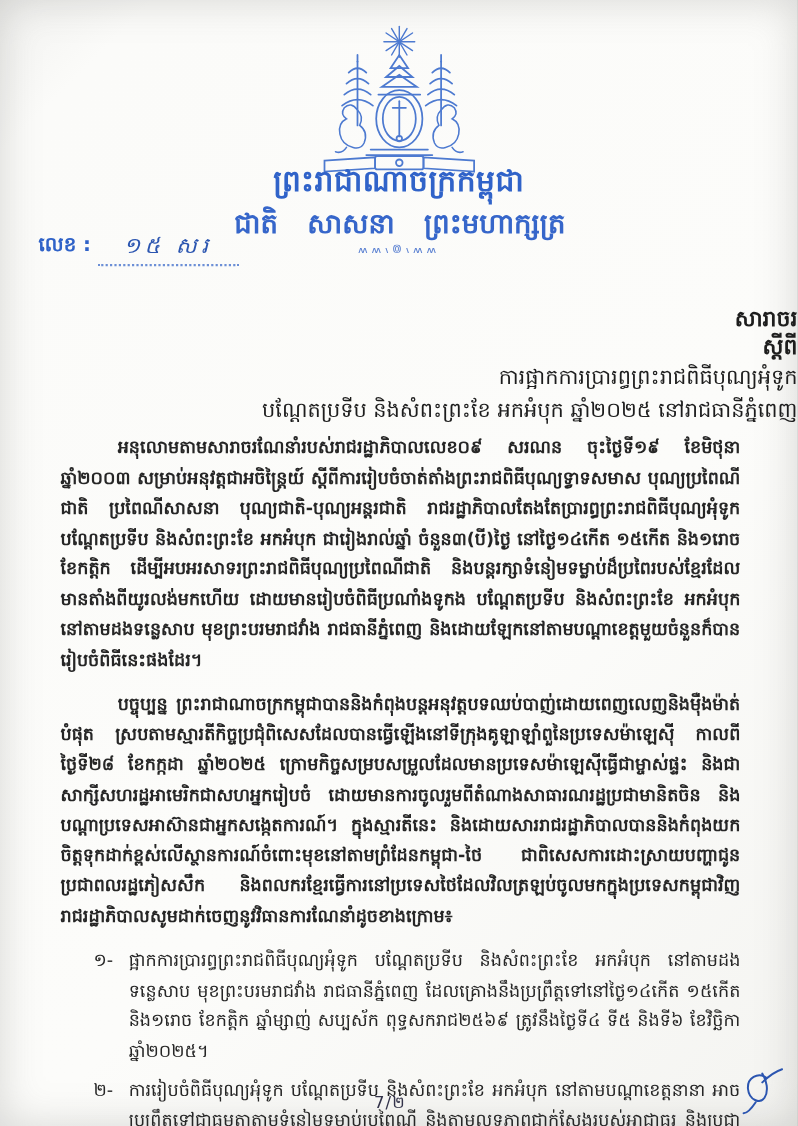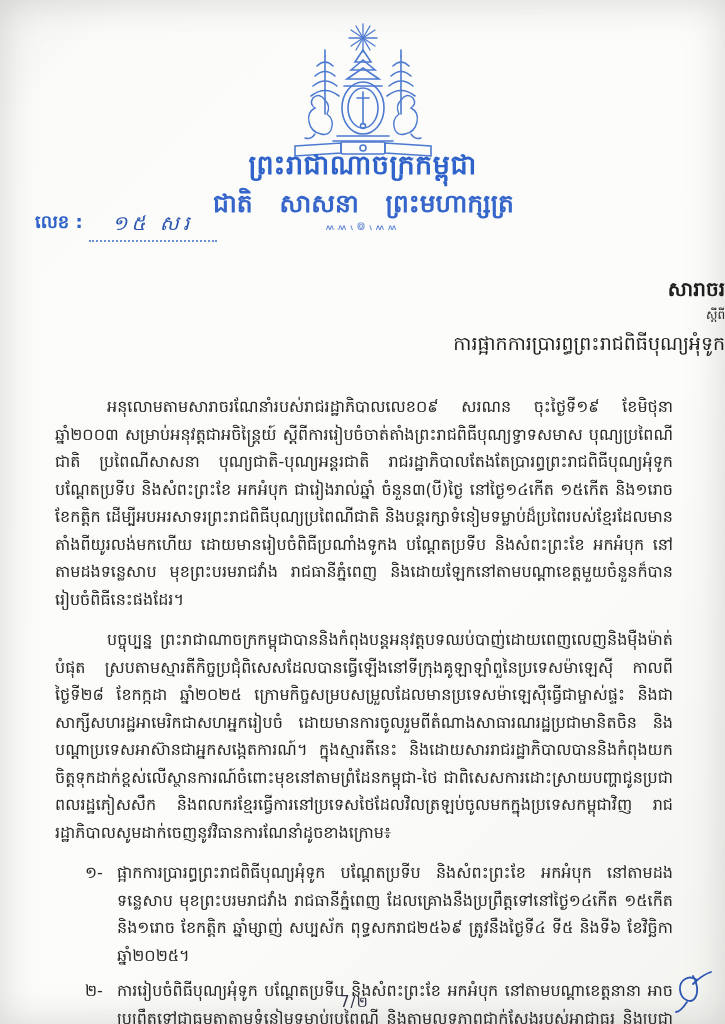--- a/index.html
+++ b/index.html
@@ -73,30 +73,30 @@
     letter-spacing:4px;
   }
   
   .headings{
     position:absolute;top:276px;left:0;right:0;
     text-align:right;
     color:#1d1d1d;
     margin-left:48px;
   }
   .doc-type{font-size:20px;font-weight:bold;line-height:26px;}
-  .regarding{font-size:12px;font-weight:normal;line-height:26px;}
+  .regarding{font-size:20px;font-weight:bold;line-height:26px;}
   .title-line{font-size:19px;font-weight:normal;line-height:30px;}
   
   .body-text{
     position:absolute;top:393px;left:55px;right:52px;
     font-size:16px;line-height:27.5px;
     text-align:justify;
     color:#262626;
   }
-  .para{margin:0 0 13px 0;text-indent:52px;}
+  .para{margin:0 0 13px 0;text-indent:52px;font-weight:bold;}
   .list{margin-top:10px;}
   .list-item{
     display:flex;
     margin:0 0 8px 30px;
   }
   .item-num{
     flex:0 0 32px;
     font-weight:normal;
   }
   .item-text{
@@ -186,20 +186,21 @@
     <div class="gov-number">
       <span>លេខ :</span>
       <span class="number-line"><span class="handwriting">១៥ សរ</span></span>
     </div>
   </div>
 
   <div class="headings">
     <div class="doc-type">សារាចរ</div>
     <div class="regarding">ស្តីពី</div>
     <div class="title-line">ការផ្អាកការប្រារព្ធព្រះរាជពិធីបុណ្យអុំទូក</div>
+    <div class="title-line">បណ្តែតប្រទីប និងសំពះព្រះខែ អកអំបុក ឆ្នាំ២០២៥ នៅរាជធានីភ្នំពេញ</div>
   </div>
 
   <div class="body-text">
     <p class="para">អនុលោមតាមសារាចរណែនាំរបស់រាជរដ្ឋាភិបាលលេខ០៩ សរណន ចុះថ្ងៃទី១៩ ខែមិថុនា ឆ្នាំ២០០៣ សម្រាប់អនុវត្តជាអចិន្ត្រៃយ៍ ស្តីពីការរៀបចំចាត់តាំងព្រះរាជពិធីបុណ្យទ្វាទសមាស បុណ្យប្រពៃណីជាតិ ប្រពៃណីសាសនា បុណ្យជាតិ-បុណ្យអន្តរជាតិ រាជរដ្ឋាភិបាលតែងតែប្រារព្ធព្រះរាជពិធីបុណ្យអុំទូក បណ្តែតប្រទីប និងសំពះព្រះខែ អកអំបុក ជារៀងរាល់ឆ្នាំ ចំនួន៣(បី)ថ្ងៃ នៅថ្ងៃ១៤កើត ១៥កើត និង១រោច ខែកត្តិក ដើម្បីអបអរសាទរព្រះរាជពិធីបុណ្យប្រពៃណីជាតិ និងបន្តរក្សាទំនៀមទម្លាប់ដ៏ប្រពៃរបស់ខ្មែរដែលមានតាំងពីយូរលង់មកហើយ ដោយមានរៀបចំពិធីប្រណាំងទូកង បណ្តែតប្រទីប និងសំពះព្រះខែ អកអំបុក នៅតាមដងទន្លេសាប មុខព្រះបរមរាជវាំង រាជធានីភ្នំពេញ និងដោយឡែកនៅតាមបណ្តាខេត្តមួយចំនួនក៏បានរៀបចំពិធីនេះផងដែរ។</p>
     <p class="para">បច្ចុប្បន្ន ព្រះរាជាណាចក្រកម្ពុជាបាននិងកំពុងបន្តអនុវត្តបទឈប់បាញ់ដោយពេញលេញនិងម៉ឺងម៉ាត់បំផុត ស្របតាមស្មារតីកិច្ចប្រជុំពិសេសដែលបានធ្វើឡើងនៅទីក្រុងគូឡាឡាំពួនៃប្រទេសម៉ាឡេស៊ី កាលពីថ្ងៃទី២៨ ខែកក្កដា ឆ្នាំ២០២៥ ក្រោមកិច្ចសម្របសម្រួលដែលមានប្រទេសម៉ាឡេស៊ីធ្វើជាម្ចាស់ផ្ទះ និងជាសាក្សីសហរដ្ឋអាមេរិកជាសហអ្នករៀបចំ ដោយមានការចូលរួមពីតំណាងសាធារណរដ្ឋប្រជាមានិតចិន និងបណ្តាប្រទេសអាស៊ានជាអ្នកសង្កេតការណ៍។ ក្នុងស្មារតីនេះ និងដោយសាររាជរដ្ឋាភិបាលបាននិងកំពុងយកចិត្តទុកដាក់ខ្ពស់លើស្ថានការណ៍ចំពោះមុខនៅតាមព្រំដែនកម្ពុជា-ថៃ ជាពិសេសការដោះស្រាយបញ្ហាជូនប្រជាពលរដ្ឋភៀសសឹក និងពលករខ្មែរធ្វើការនៅប្រទេសថៃដែលវិលត្រឡប់ចូលមកក្នុងប្រទេសកម្ពុជាវិញ រាជរដ្ឋាភិបាលសូមដាក់ចេញនូវវិធានការណែនាំដូចខាងក្រោម៖</p>
     <div class="list">
       <div class="list-item">
         <span class="item-num">១-</span>
         <span class="item-text">ផ្អាកការប្រារព្ធព្រះរាជពិធីបុណ្យអុំទូក បណ្តែតប្រទីប និងសំពះព្រះខែ អកអំបុក នៅតាមដងទន្លេសាប មុខព្រះបរមរាជវាំង រាជធានីភ្នំពេញ ដែលគ្រោងនឹងប្រព្រឹត្តទៅនៅថ្ងៃ១៤កើត ១៥កើត និង១រោច ខែកត្តិក ឆ្នាំម្សាញ់ សប្បស័ក ពុទ្ធសករាជ២៥៦៩ ត្រូវនឹងថ្ងៃទី៤ ទី៥ និងទី៦ ខែវិច្ឆិកា ឆ្នាំ២០២៥។</span>
       </div>

